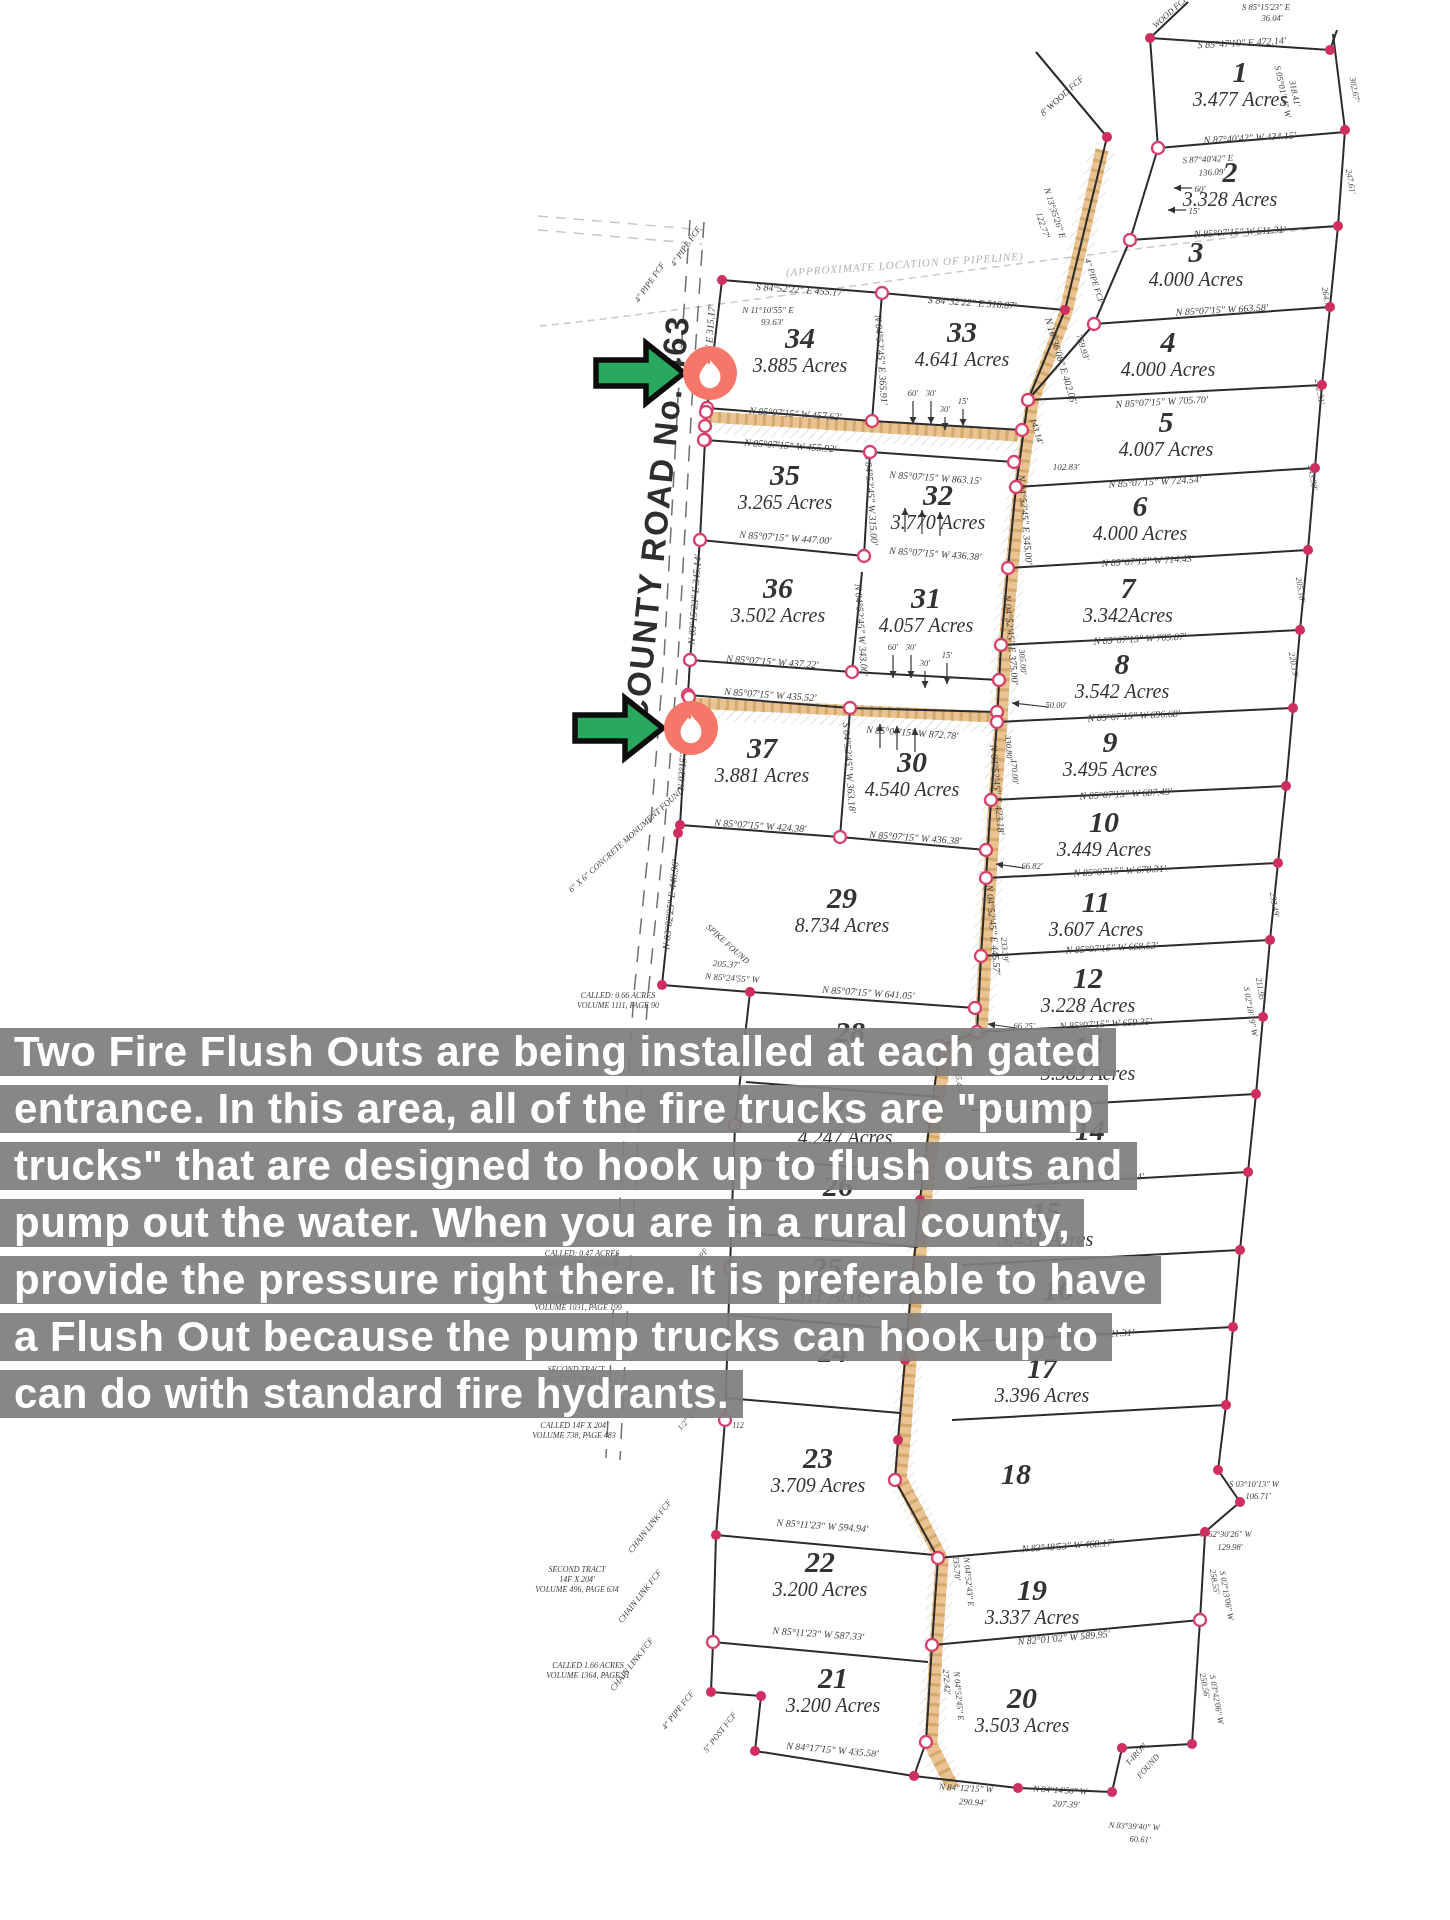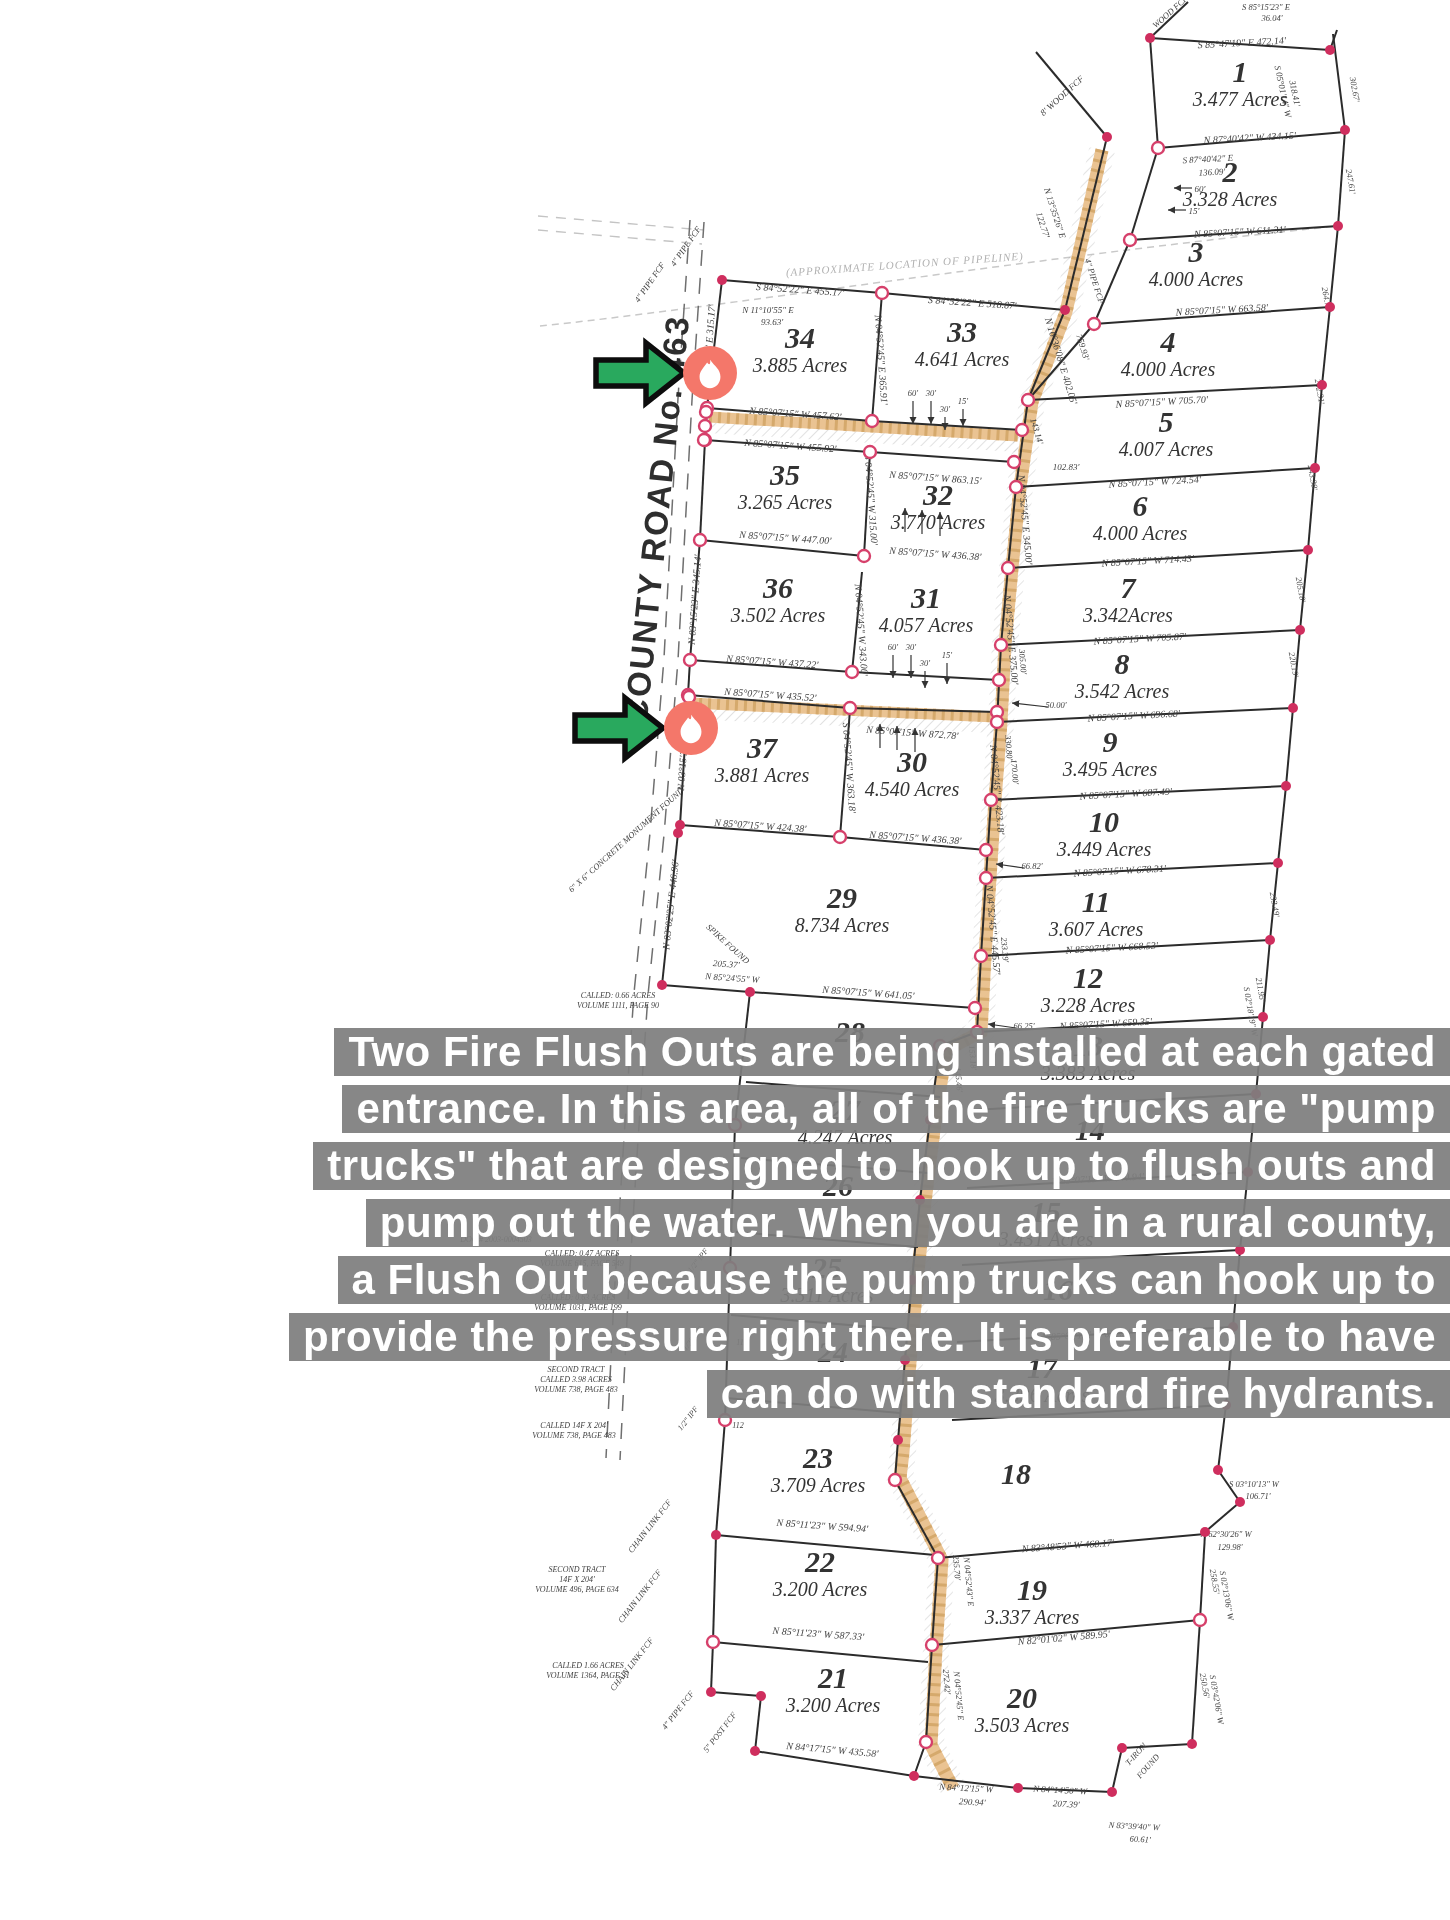--- a/index.html
+++ b/index.html
@@ -10,21 +10,21 @@
   text.bear{font-family:"Liberation Serif",serif;font-style:italic;fill:#3f3f3f;}
   text.lotnum{font-family:"Liberation Serif",serif;font-style:italic;font-weight:bold;fill:#333;
               font-size:30px;text-anchor:middle;}
   text.lotacr{font-family:"Liberation Serif",serif;font-style:italic;fill:#333;font-size:20px;
               text-anchor:middle;}
   #roadlabel{font-family:"Liberation Sans",sans-serif;font-weight:bold;fill:#2e2e2e;
              font-size:33px;letter-spacing:2px;text-anchor:middle;}
   #pipenote{font-family:"Liberation Serif",serif;font-style:italic;fill:#b2b2b2;font-size:11px;
             text-anchor:middle;letter-spacing:1px;}
   #overlay{position:absolute;left:0;right:0;top:1028px;display:flex;flex-direction:column;
-           align-items:flex-end;gap:9px;z-index:5;}
+           align-items:flex-start;gap:9px;z-index:5;}
   #overlay .oline{display:inline-block;background:rgba(126,126,126,0.93);color:#fff;
       font-weight:bold;font-size:42px;line-height:48px;padding:0 14px;white-space:nowrap;
       letter-spacing:0.5px;}
 </style>
 </head>
 <body>
 
 <div id="page">
   <svg id="plat" width="1450" height="1920" viewBox="0 0 1450 1920">
     <defs>
@@ -591,17 +591,17 @@
           <path d="M0,-14 C5,-7 11,-4 11,4 C11,11 6,16 0,16 C-6,16 -11,11 -11,4 C-11,-2 -7,-5 -3,-11 C-1,-8 1,-9 0,-14 Z" fill="#ffffff" transform="scale(0.95)"></path>
         </g>
       </g>
   </svg>
 
   <div id="overlay">
       <div class="oline">Two Fire Flush Outs are being installed at each gated</div>
       <div class="oline">entrance. In this area, all of the fire trucks are "pump</div>
       <div class="oline">trucks" that are designed to hook up to flush outs and</div>
       <div class="oline">pump out the water. When you are in a rural county,</div>
+      <div class="oline">provide the pressure right there. It is preferable to have</div>
       <div class="oline">a Flush Out because the pump trucks can hook up to</div>
-      <div class="oline">provide the pressure right there. It is preferable to have</div>
       <div class="oline">can do with standard fire hydrants.</div>
     </div>
 </div>
 
 </body></html>

